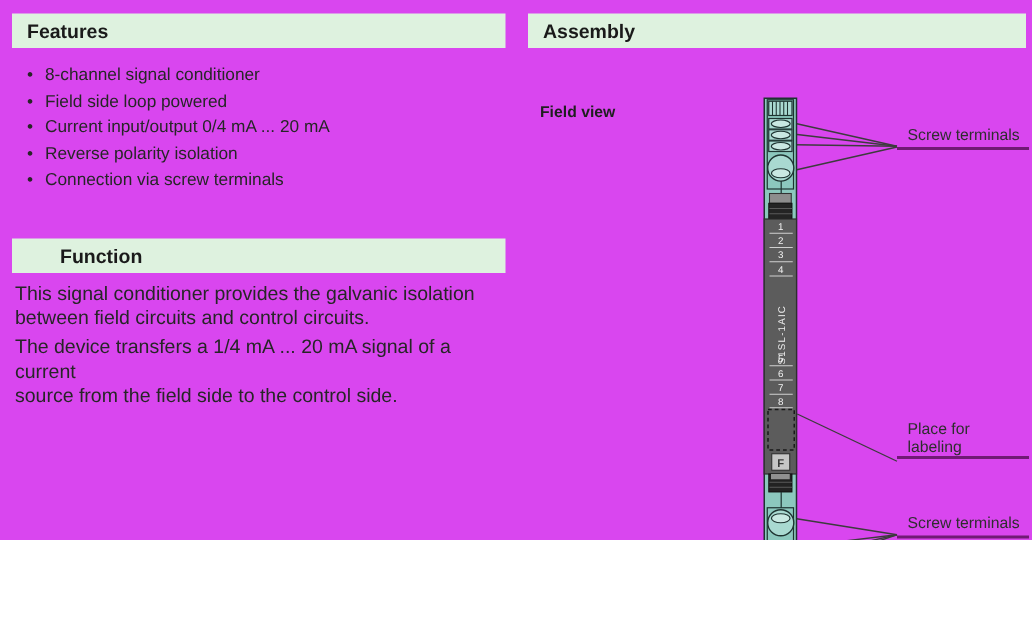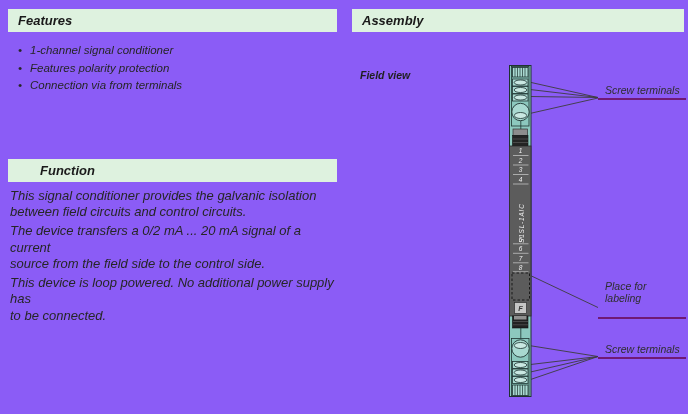--- a/index.html
+++ b/index.html
@@ -1,24 +1,23 @@
 <!DOCTYPE html>
 <html><head>
 <meta charset="utf-8">
 <style>
   * { margin: 0; padding: 0; box-sizing: border-box; }
   html, body { background: #ffffff; }
   body { font-family: "Liberation Sans", sans-serif; }
   #page {
     position: relative;
-    width: 688px; height: 414px;
-    background: #8b5cf6;
+    width: 688px; height: 360px;
+    background: #d946ef;
     overflow: hidden;
     color: #2b2b2b;
-    font-style: italic;
   }
   .section-bar {
     position: absolute;
     height: 23px;
     background: #def2df;
     font-size: 13px;
     font-weight: bold;
     color: #1a1a1a;
     line-height: 23px;
     padding-left: 10px;
@@ -64,52 +63,52 @@
     left: 598px;
     width: 88px;
     font-size: 10.5px;
     line-height: 13px;
     color: #2e2e2e;
     border-bottom: 2px solid #701a75;
     padding: 0 0 1px 7px;
     white-space: pre-line;
   }
   #label-screw-top    { top: 84px; }
-  #label-place        { top: 281px; line-height: 11.5px; padding-bottom: 13px; }
+  #label-place        { top: 281px; line-height: 11.5px; padding-bottom: 0; }
   #label-screw-bottom { top: 343px; }
 
   #assembly-svg {
     position: absolute;
     left: 0; top: 0;
     width: 688px; height: 414px;
     pointer-events: none;
   }
 </style>
 </head>
 <body>
 
 <div id="page">
 
   <div id="features-bar" class="section-bar">Features</div>
 
   <ul id="features-list">
-    <li>1-channel signal conditioner</li>
-    <li>Features polarity protection</li>
-    <li>Connection via from terminals</li>
+    <li>8-channel signal conditioner</li>
+    <li>Field side loop powered</li>
+    <li>Current input/output 0/4 mA ... 20 mA</li>
+    <li>Reverse polarity isolation</li>
+    <li>Connection via screw terminals</li>
   </ul>
 
   <div id="function-bar" class="section-bar">Function</div>
 
   <div id="function-text">
     <p>This signal conditioner provides the galvanic isolation
 between field circuits and control circuits.</p>
-    <p>The device transfers a 0/2 mA ... 20 mA signal of a current
+    <p>The device transfers a 1/4 mA ... 20 mA signal of a current
 source from the field side to the control side.</p>
-    <p>This device is loop powered. No additional power supply has
-to be connected.</p>
   </div>
 
   <div id="assembly-bar" class="section-bar">Assembly</div>
 
   <div id="front-view-label">Field view</div>
 
   <div id="label-screw-top" class="callout-label">Screw terminals</div>
 
   <div id="label-place" class="callout-label">Place for
 labeling</div>

